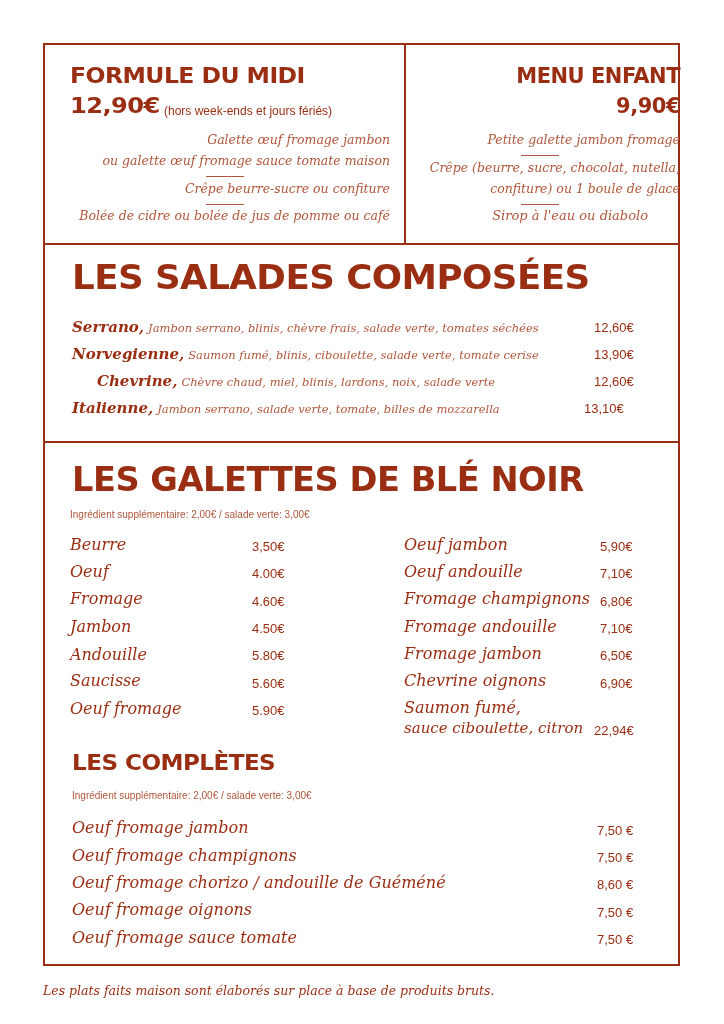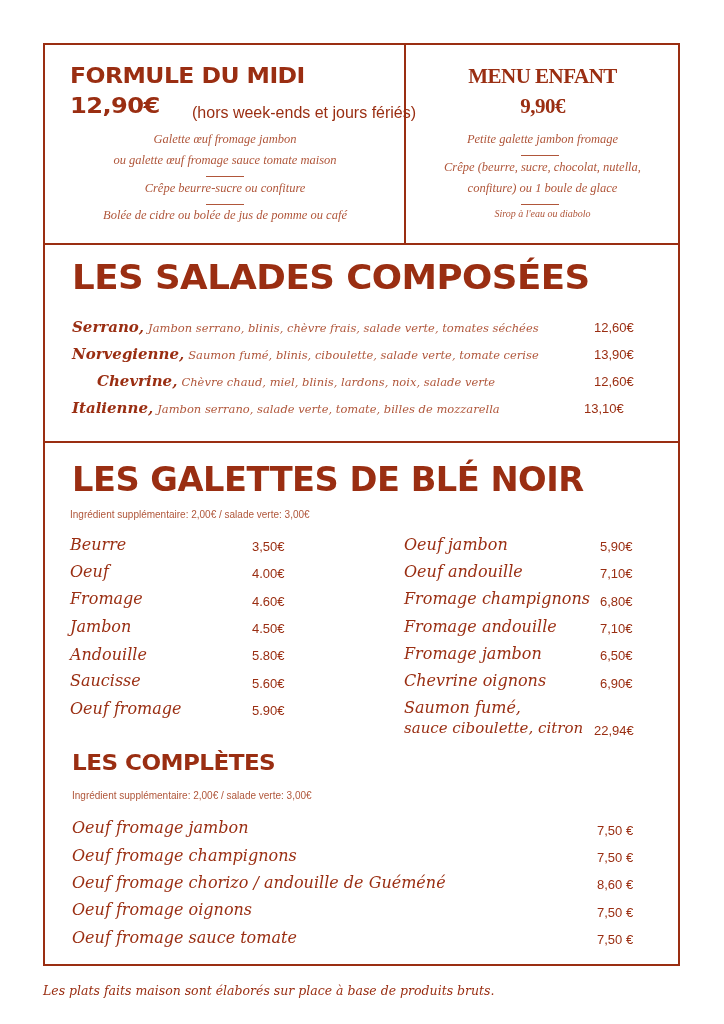--- a/index.html
+++ b/index.html
@@ -7,53 +7,53 @@
   :root { --c:#9a2e12; --lt:#b0563a; }
   .frame { position:absolute; left:43px; top:43px; width:637px; height:923px; border:2px solid var(--c); box-sizing:border-box; }
   .hline { position:absolute; left:0; right:0; height:2px; background:var(--c); }
   .vline { position:absolute; width:2px; background:var(--c); }
   .display { font-family:"DejaVu Sans", sans-serif; font-weight:bold; color:var(--c); letter-spacing:-0.5px; transform-origin:left center; }
   .hand { font-family:"DejaVu Serif", serif; font-style:italic; color:var(--c); }
   .handlt { font-family:"DejaVu Serif", serif; font-style:italic; color:var(--lt); }
   .sans { font-family:"Liberation Sans", sans-serif; color:var(--c); }
   .abs { position:absolute; white-space:nowrap; }
   .sep { position:absolute; height:1px; width:38px; background:var(--lt); }
-  .center { text-align:center;font-family:Liberation Serif, serif; }
+  .center { text-align:right; }
   .price { font-family:"Liberation Sans", sans-serif; font-size:13px; color:var(--c); }
 </style>
 </head>
 <body>
 
 <div class="frame">
   <div class="hline" style="top:198px;"></div>
   <div class="vline" style="left:359px; top:0; height:198px;"></div>
   <div class="hline" style="top:396px;"></div>
 </div>
 
 <div>
   <div class="abs display" style="left:70px; top:64px; font-size:21px; transform:scaleX(1.12);">FORMULE DU MIDI</div>
   <div class="abs display" style="left:70px; top:94px; font-size:21px; transform:scaleX(1.15);">12,90€</div>
-  <div class="abs sans" style="left:192px; top:104px; font-size:16px;">(hors week-ends et jours fériés)</div>
+  <div class="abs sans" style="left:164px; top:104px; font-size:12px;">(hors week-ends et jours fériés)</div>
   <div class="abs handlt center" style="left:60px; width:330px; top:132px; font-size:12.5px;">Galette œuf fromage jambon</div>
   <div class="abs handlt center" style="left:60px; width:330px; top:153px; font-size:12.5px;">ou galette œuf fromage sauce tomate maison</div>
   <div class="sep" style="left:206px; top:176px;"></div>
   <div class="abs handlt center" style="left:60px; width:330px; top:181px; font-size:12.5px;">Crêpe beurre-sucre ou confiture</div>
   <div class="sep" style="left:206px; top:204px;"></div>
   <div class="abs handlt center" style="left:60px; width:330px; top:208px; font-size:12.5px;">Bolée de cidre ou bolée de jus de pomme ou café</div>
 </div>
 
 <div>
   <div class="abs display center" style="left:405px; width:275px; top:64px; font-size:21px;">MENU ENFANT</div>
   <div class="abs display center" style="left:405px; width:275px; top:94px; font-size:21px;">9,90€</div>
   <div class="abs handlt center" style="left:405px; width:275px; top:132px; font-size:12.5px;">Petite galette jambon fromage</div>
   <div class="sep" style="left:521px; top:155px;"></div>
   <div class="abs handlt center" style="left:405px; width:275px; top:160px; font-size:12.5px;">Crêpe (beurre, sucre, chocolat, nutella,</div>
   <div class="abs handlt center" style="left:405px; width:275px; top:181px; font-size:12.5px;">confiture) ou 1 boule de glace</div>
   <div class="sep" style="left:521px; top:204px;"></div>
-  <div class="abs handlt center" style="left:405px; width:243px; top:208px; font-size:10px;padding-left:16px;">Sirop à l'eau ou diabolo</div>
+  <div class="abs handlt center" style="left:405px; width:243px; top:208px; font-size:13px;">Sirop à l'eau ou diabolo</div>
 </div>
 
 <div>
   <div class="abs display" style="left:72px; top:258px; font-size:33px; transform:scaleX(1.08);">LES SALADES COMPOSÉES</div>
 
   <div class="abs" style="left:72px; top:318px;">
     <span class="hand" style="font-size:15px; font-weight:bold;">Serrano,</span>
     <span class="handlt" style="font-size:11.5px;">Jambon serrano, blinis, chèvre frais, salade verte, tomates séchées</span>
   </div>
   <div class="abs price" style="left:594px; top:320px;">12,60€</div>

